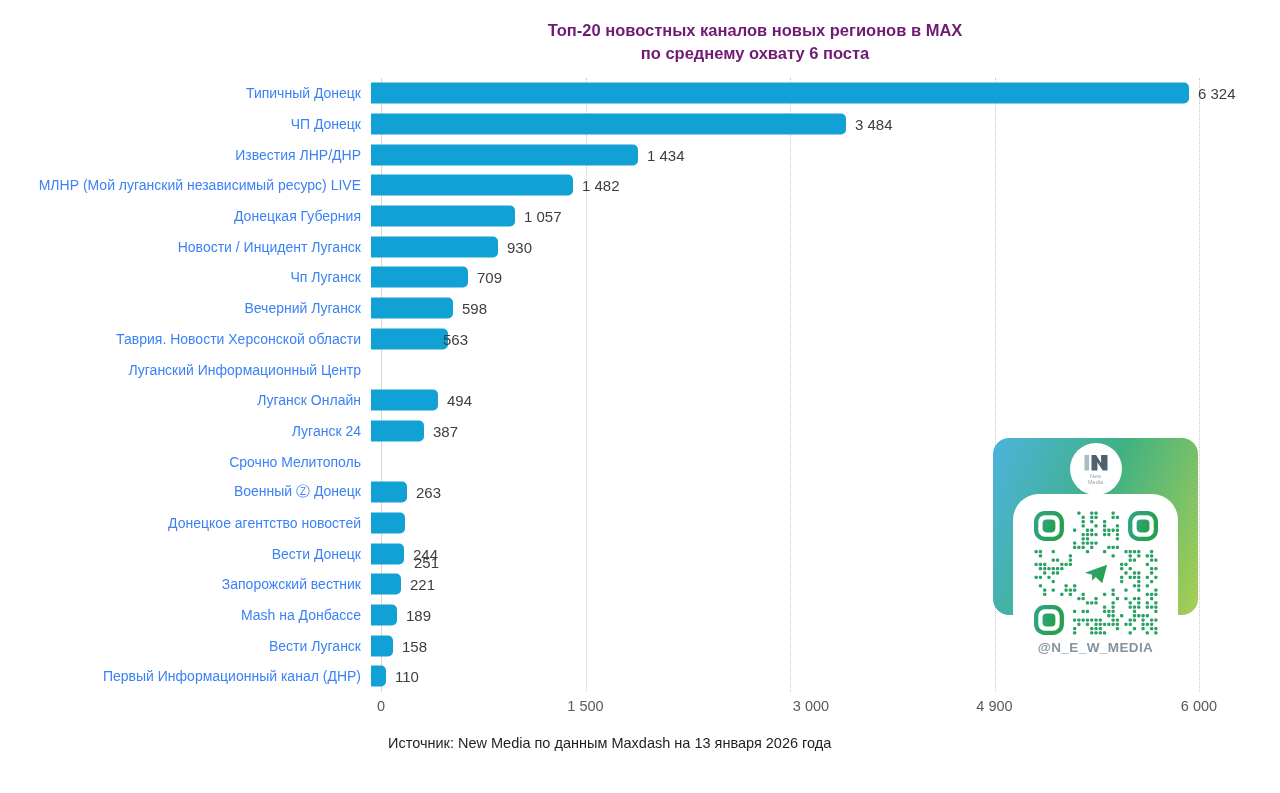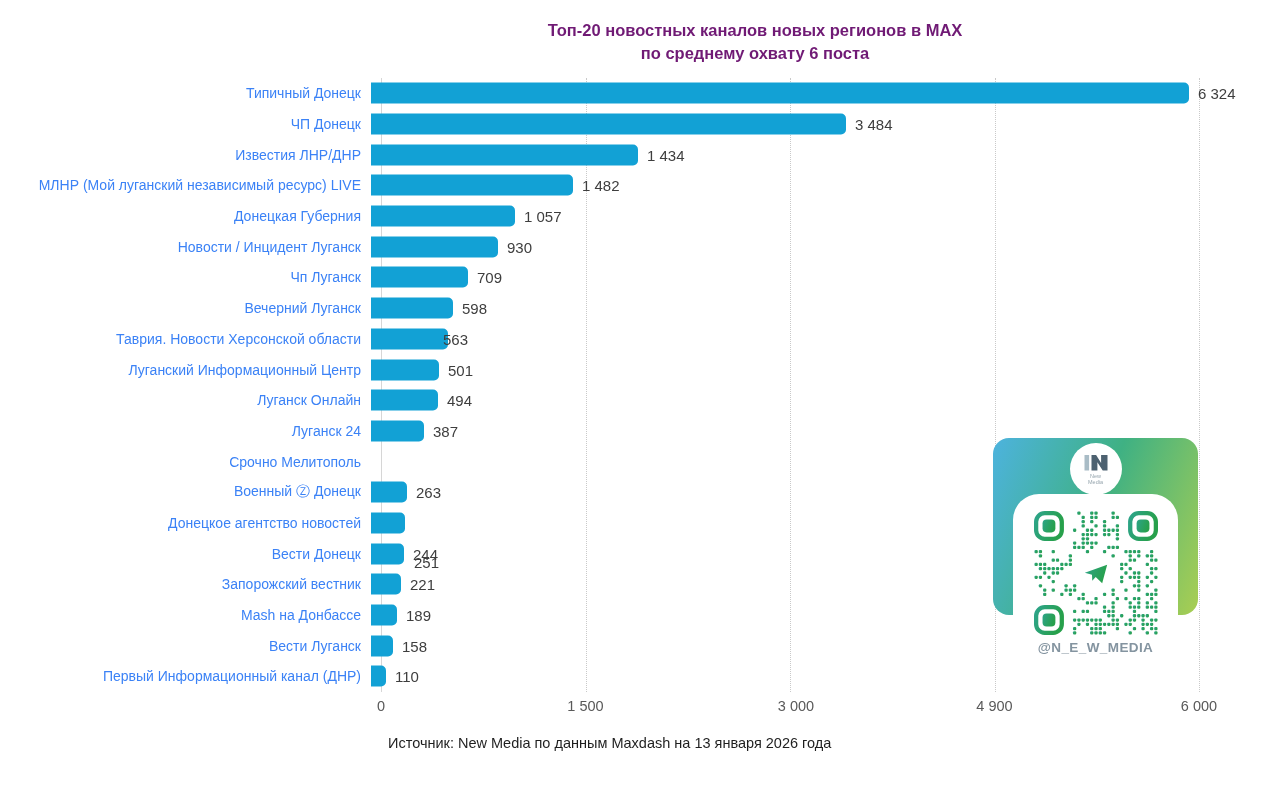--- a/index.html
+++ b/index.html
@@ -122,24 +122,20 @@
       </div>
       <div class="row">
         <div class="row-label">Таврия. Новости Херсонской области</div>
         <div class="row-plot">
           <div class="bar" style="width: 77px; background: rgb(18, 161, 213);"></div>
           <div class="bar-value" style="left: 72px;">563</div>
         </div>
       </div>
       <div class="row">
         <div class="row-label">Луганский Информационный Центр</div>
-        <div class="row-plot">
-          <div class="bar" style="width: 68px; background: rgb(18, 161, 213);"></div>
-          <div class="bar-value" style="left: 77px;">501</div>
-        </div>
       </div>
       <div class="row">
         <div class="row-label">Луганск Онлайн</div>
         <div class="row-plot">
           <div class="bar" style="width: 67px; background: rgb(18, 161, 213);"></div>
           <div class="bar-value" style="left: 76px;">494</div>
         </div>
       </div>
       <div class="row">
         <div class="row-label">Луганск 24</div>
@@ -198,21 +194,21 @@
         <div class="row-plot">
           <div class="bar" style="width: 15px; background: rgb(18, 161, 213);"></div>
           <div class="bar-value" style="left: 24px;">110</div>
         </div>
       </div>
     </div>
 
   <div class="x-ticks">
       <div class="x-tick" style="left: 0px;">0</div>
       <div class="x-tick" style="left: 204.5px;">1 500</div>
-      <div class="x-tick" style="left: 415px;">3 000</div>
+      <div class="x-tick" style="left: 430px;">3 000</div>
       <div class="x-tick" style="left: 613.5px;">4 900</div>
       <div class="x-tick" style="left: 818px;">6 000</div>
     </div>
 
   <div class="source-note">Источник: New Media по данным Maxdash на 13 января 2026 года</div>
 
   <div class="qr-block" style="background: linear-gradient(112deg, rgb(77, 179, 222) 0%, rgb(63, 177, 131) 48%, rgb(169, 206, 82) 100%);">
     <div class="qr-logo-circle">
       <svg width="26" height="18" viewBox="0 0 26 18">
         <rect x="1.5" y="1" width="4.6" height="15.5" fill="#a9bcc6"></rect>

